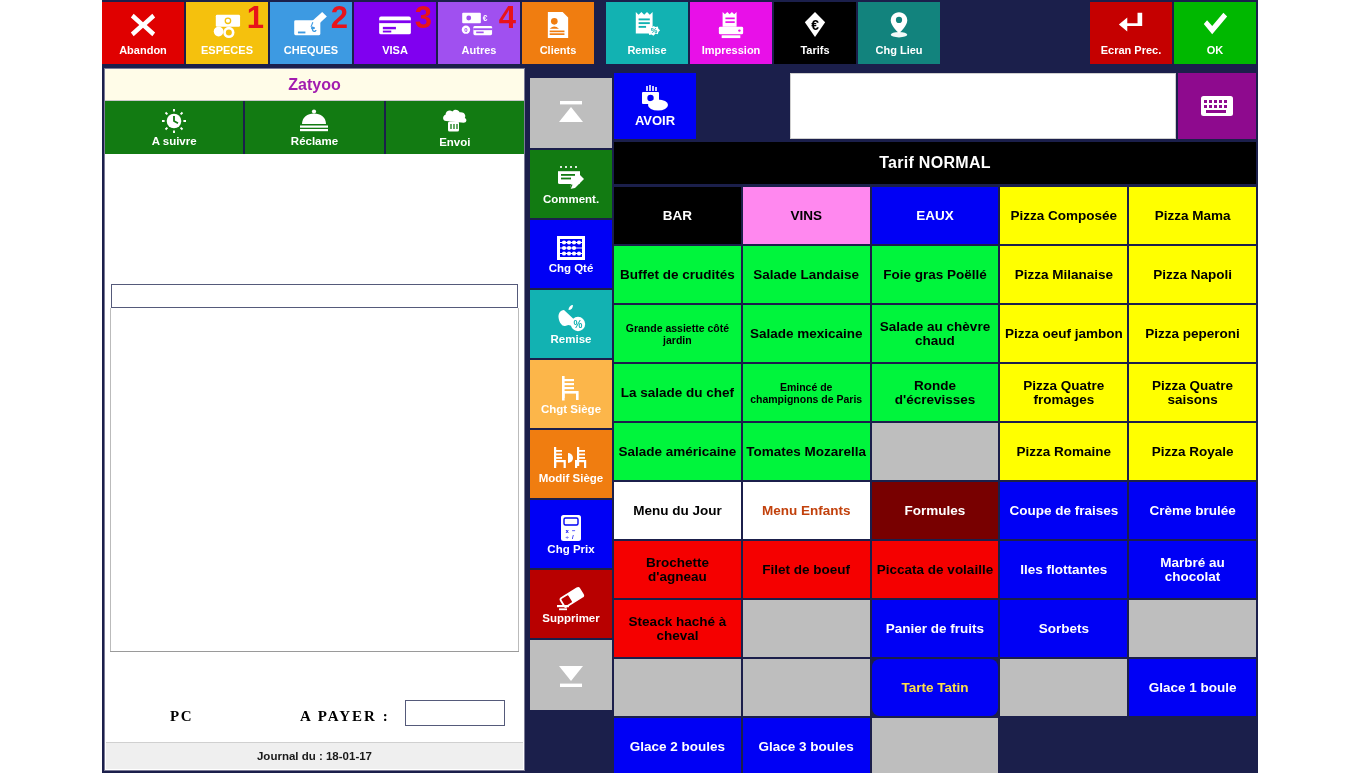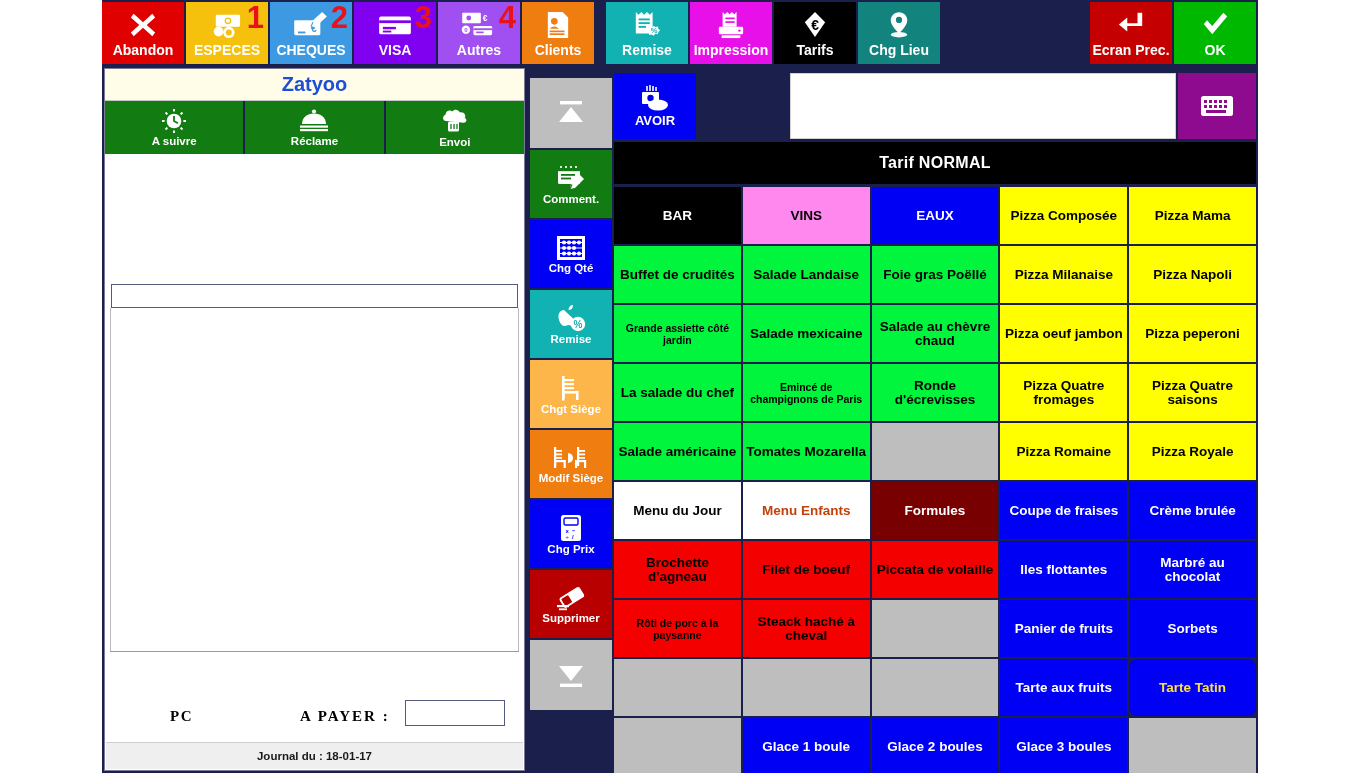--- a/index.html
+++ b/index.html
@@ -25,42 +25,42 @@
   .tbtn {
     position: absolute; top: 2px; height: 62px;
     display: flex; flex-direction: column;
     align-items: center; justify-content: flex-start;
     padding-top: 5px;
     cursor: pointer;
     overflow: hidden;
   }
   .tbtn .ic { height: 36px; display: flex; align-items: center; justify-content: center; position: relative; }
   .tbtn .lbl {
-    font-size: 14px; font-weight: bold; color: #fff;
+    font-size: 11px; font-weight: bold; color: #fff;
     line-height: 13px; margin-top: 1px; white-space: nowrap;
   }
   .tnum {
     position: absolute; right: 4px; top: 0px;
     font-size: 31px; font-weight: bold; color: #e8131a;
     line-height: 32px; font-family: "Liberation Sans", sans-serif;
   }
 
   
   #leftpanel {
     position: absolute; left: 2px; top: 68px;
     width: 421px; height: 703px;
     background: #fff;
     border: 1px solid #7b7b96;
   }
   #brand {
     height: 32px; background: #fffce8;
     display: flex; align-items: center; justify-content: center;
     border-bottom: 1px solid #c9c9c9;
   }
-  #brand span { color: #1d4ed8; font-weight: bold; font-size: 20px; }
+  #brand span { color: #a21caf; font-weight: bold; font-size: 16px; }
   #greenrow { display: flex; height: 53px; }
   .gbtn {
     flex: 1; background: #127b12; color: #fff;
     display: flex; flex-direction: column; align-items: center; justify-content: center;
     border-right: 2px solid #1b1f4b; cursor: pointer;
   }
   .gbtn:last-child { border-right: none; }
   .gbtn .gl { font-size: 11.5px; font-weight: bold; margin-top: 1px; }
   #ticketinfo { padding: 6px 8px 0 8px; }
   #rtitle { text-align: center; font-size: 21px; font-weight: bold; color: #000; letter-spacing: .2px; }
@@ -561,29 +561,27 @@
         <div class="cell sz-n" style="background: rgb(255, 255, 255); color: rgb(0, 0, 0);">Menu du Jour</div>
         <div class="cell sz-n" style="background: rgb(255, 255, 255); color: #c2410c;">Menu Enfants</div>
         <div class="cell sz-n" style="background: rgb(120, 0, 0); color: rgb(255, 255, 255);">Formules</div>
         <div class="cell sz-n" style="background: rgb(0, 0, 245); color: rgb(255, 255, 255);">Coupe de fraises</div>
         <div class="cell sz-n" style="background: rgb(0, 0, 245); color: rgb(255, 255, 255);">Crème brulée</div>
         <div class="cell sz-n" style="background: rgb(245, 0, 0); color: rgb(0, 0, 0);">Brochette d'agneau</div>
         <div class="cell sz-n" style="background: rgb(245, 0, 0); color: rgb(0, 0, 0);">Filet de boeuf</div>
         <div class="cell sz-n" style="background: rgb(245, 0, 0); color: rgb(0, 0, 0);">Piccata de volaille</div>
         <div class="cell sz-n" style="background: rgb(0, 0, 245); color: rgb(255, 255, 255);">Iles flottantes</div>
         <div class="cell sz-n" style="background: rgb(0, 0, 245); color: rgb(255, 255, 255);">Marbré au chocolat</div>
-        <div class="cell sz-s" style="background: rgb(245, 0, 0); color: rgb(0, 0, 0);">Rôti de porc à la paysanne</div>
         <div class="cell sz-n" style="background: rgb(245, 0, 0); color: rgb(0, 0, 0);">Steack haché à cheval</div>
         <div class="cell sz-n empty" style="background: rgb(190, 190, 190); color: rgb(0, 0, 0);"></div>
         <div class="cell sz-n" style="background: rgb(0, 0, 245); color: rgb(255, 255, 255);">Panier de fruits</div>
         <div class="cell sz-n" style="background: rgb(0, 0, 245); color: rgb(255, 255, 255);">Sorbets</div>
         <div class="cell sz-n empty" style="background: rgb(190, 190, 190); color: rgb(0, 0, 0);"></div>
         <div class="cell sz-n empty" style="background: rgb(190, 190, 190); color: rgb(0, 0, 0);"></div>
         <div class="cell sz-n empty" style="background: rgb(190, 190, 190); color: rgb(0, 0, 0);"></div>
-        <div class="cell sz-n" style="background: rgb(0, 0, 245); color: rgb(255, 255, 255);">Tarte aux fruits</div>
         <div class="cell sz-n" style="background: rgb(0, 0, 245); color: #fde047; border-radius: 8px;">Tarte Tatin</div>
         <div class="cell sz-n empty" style="background: rgb(190, 190, 190); color: rgb(0, 0, 0);"></div>
         <div class="cell sz-n" style="background: rgb(0, 0, 245); color: rgb(255, 255, 255);">Glace 1 boule</div>
         <div class="cell sz-n" style="background: rgb(0, 0, 245); color: rgb(255, 255, 255);">Glace 2 boules</div>
         <div class="cell sz-n" style="background: rgb(0, 0, 245); color: rgb(255, 255, 255);">Glace 3 boules</div>
         <div class="cell sz-n empty" style="background: rgb(190, 190, 190); color: rgb(0, 0, 0);"></div>
       </div>
   </div>
 </div>
 

